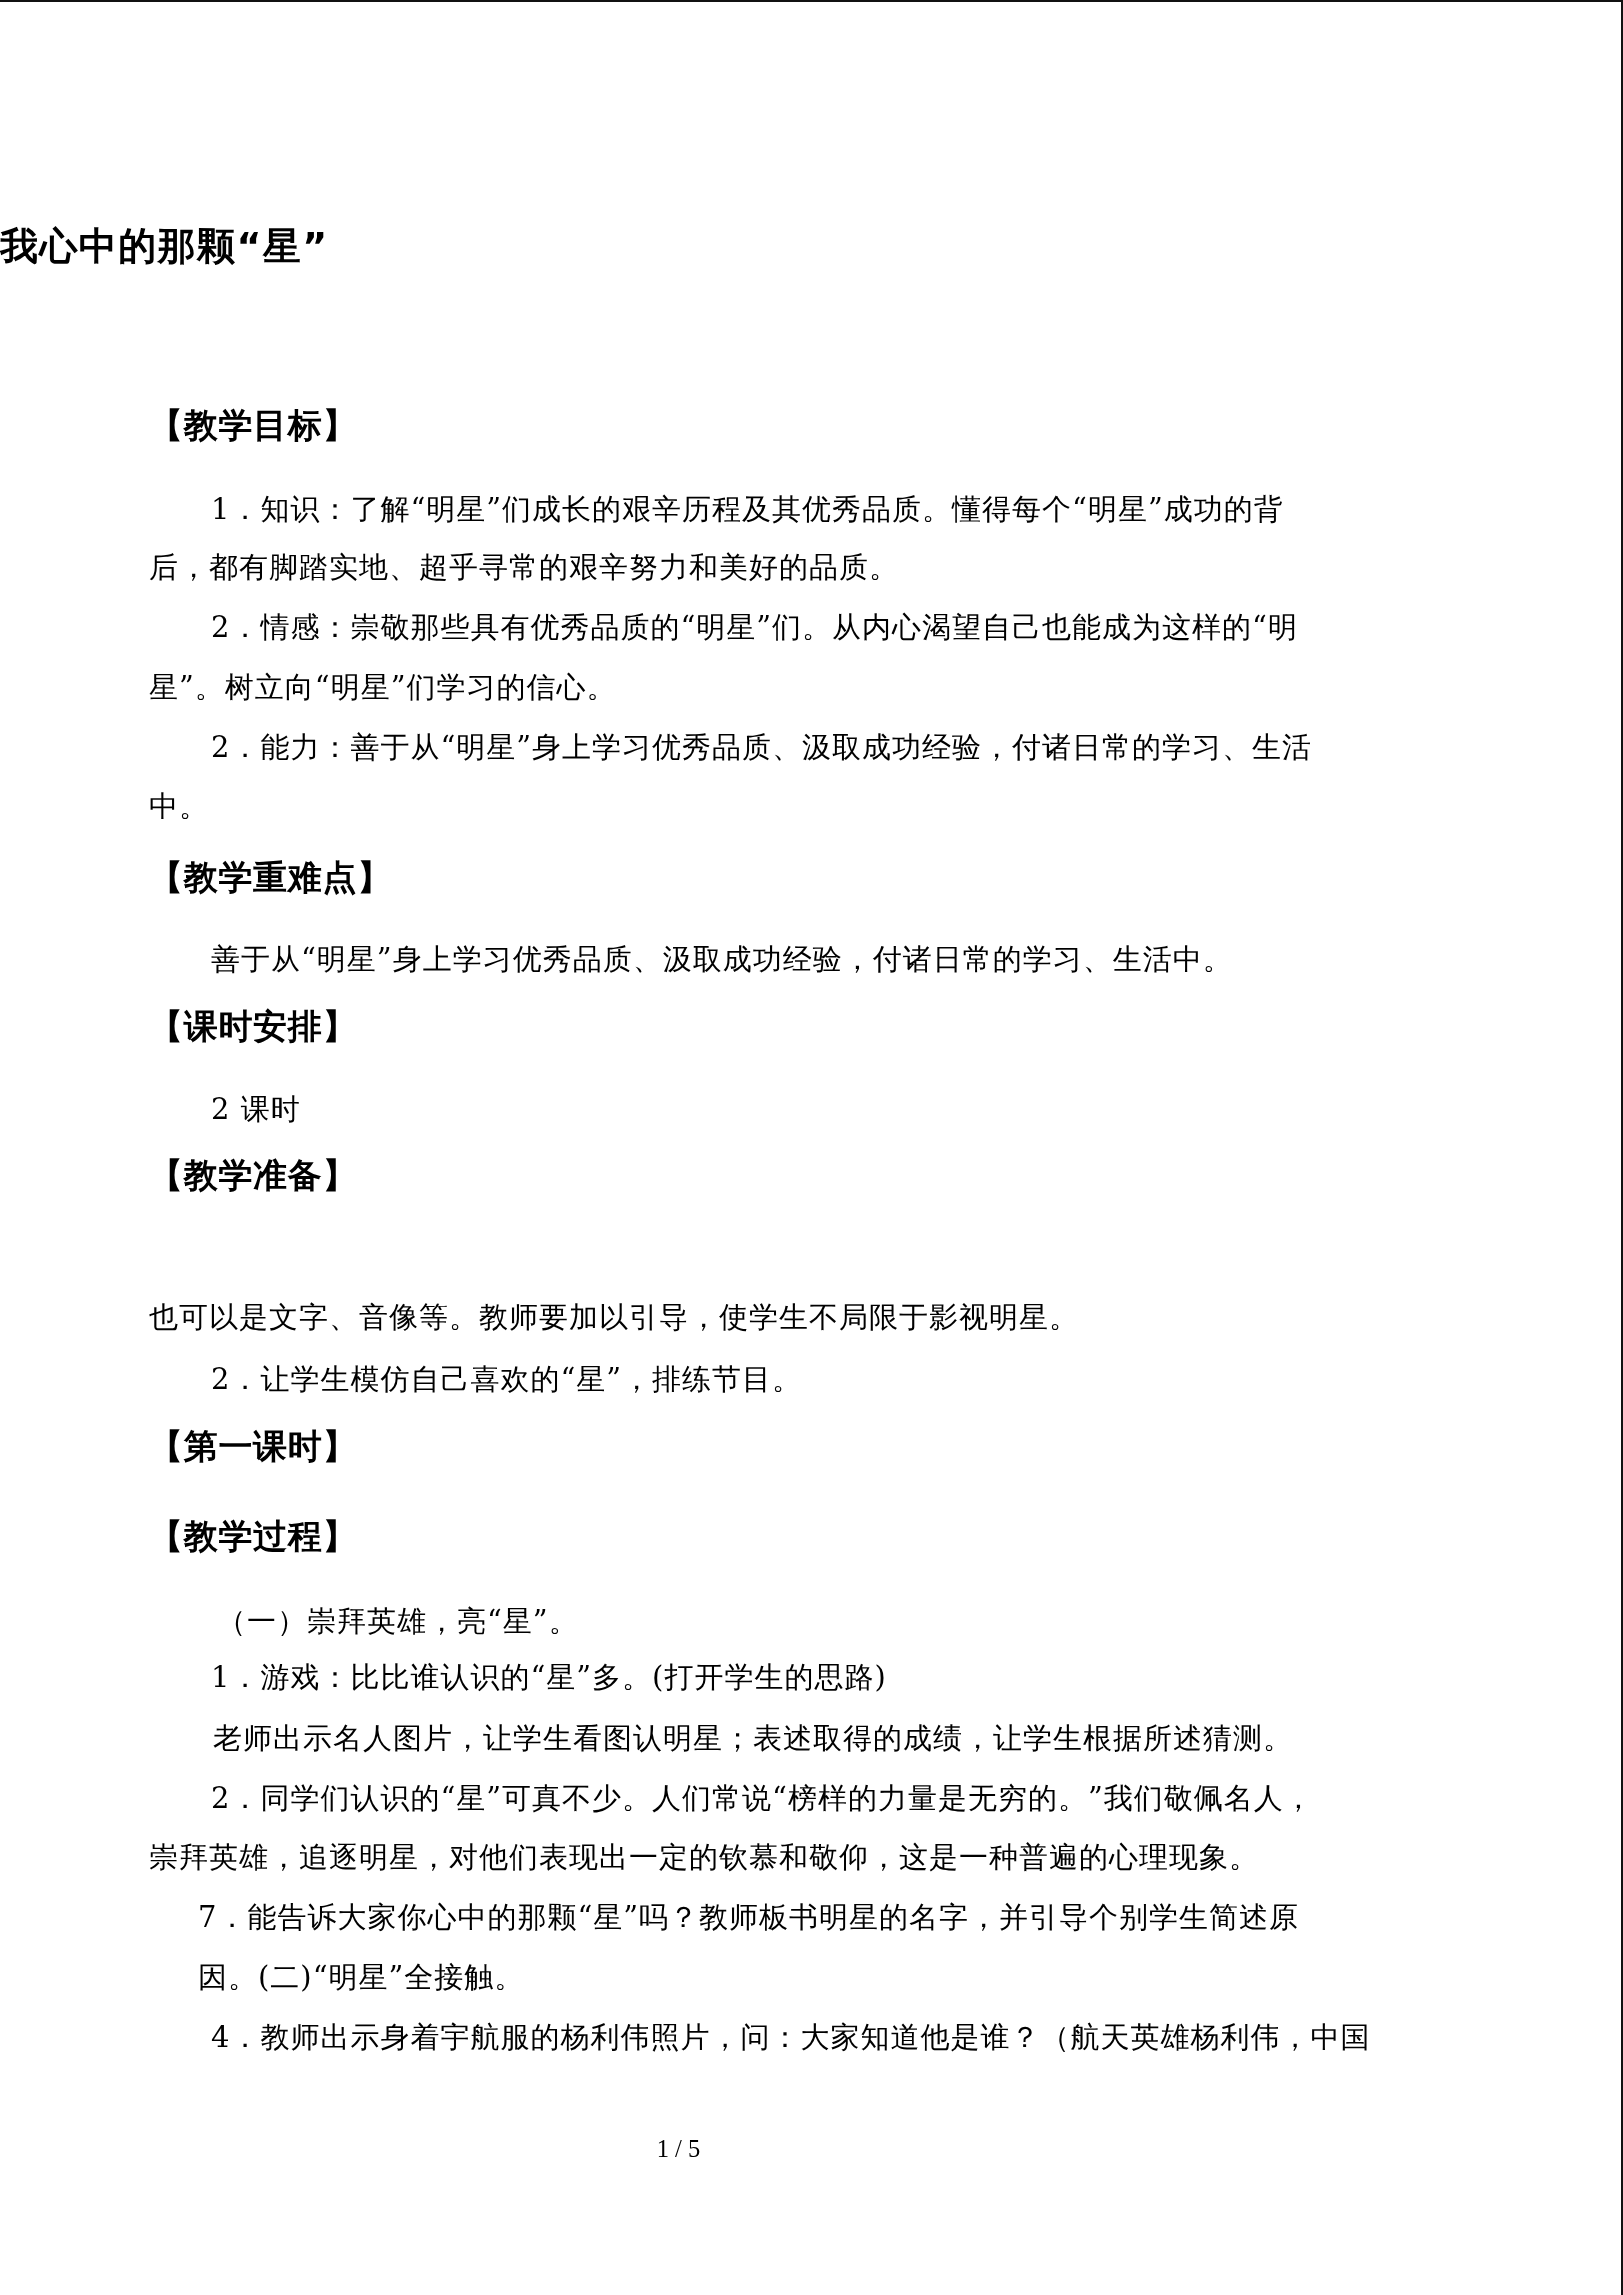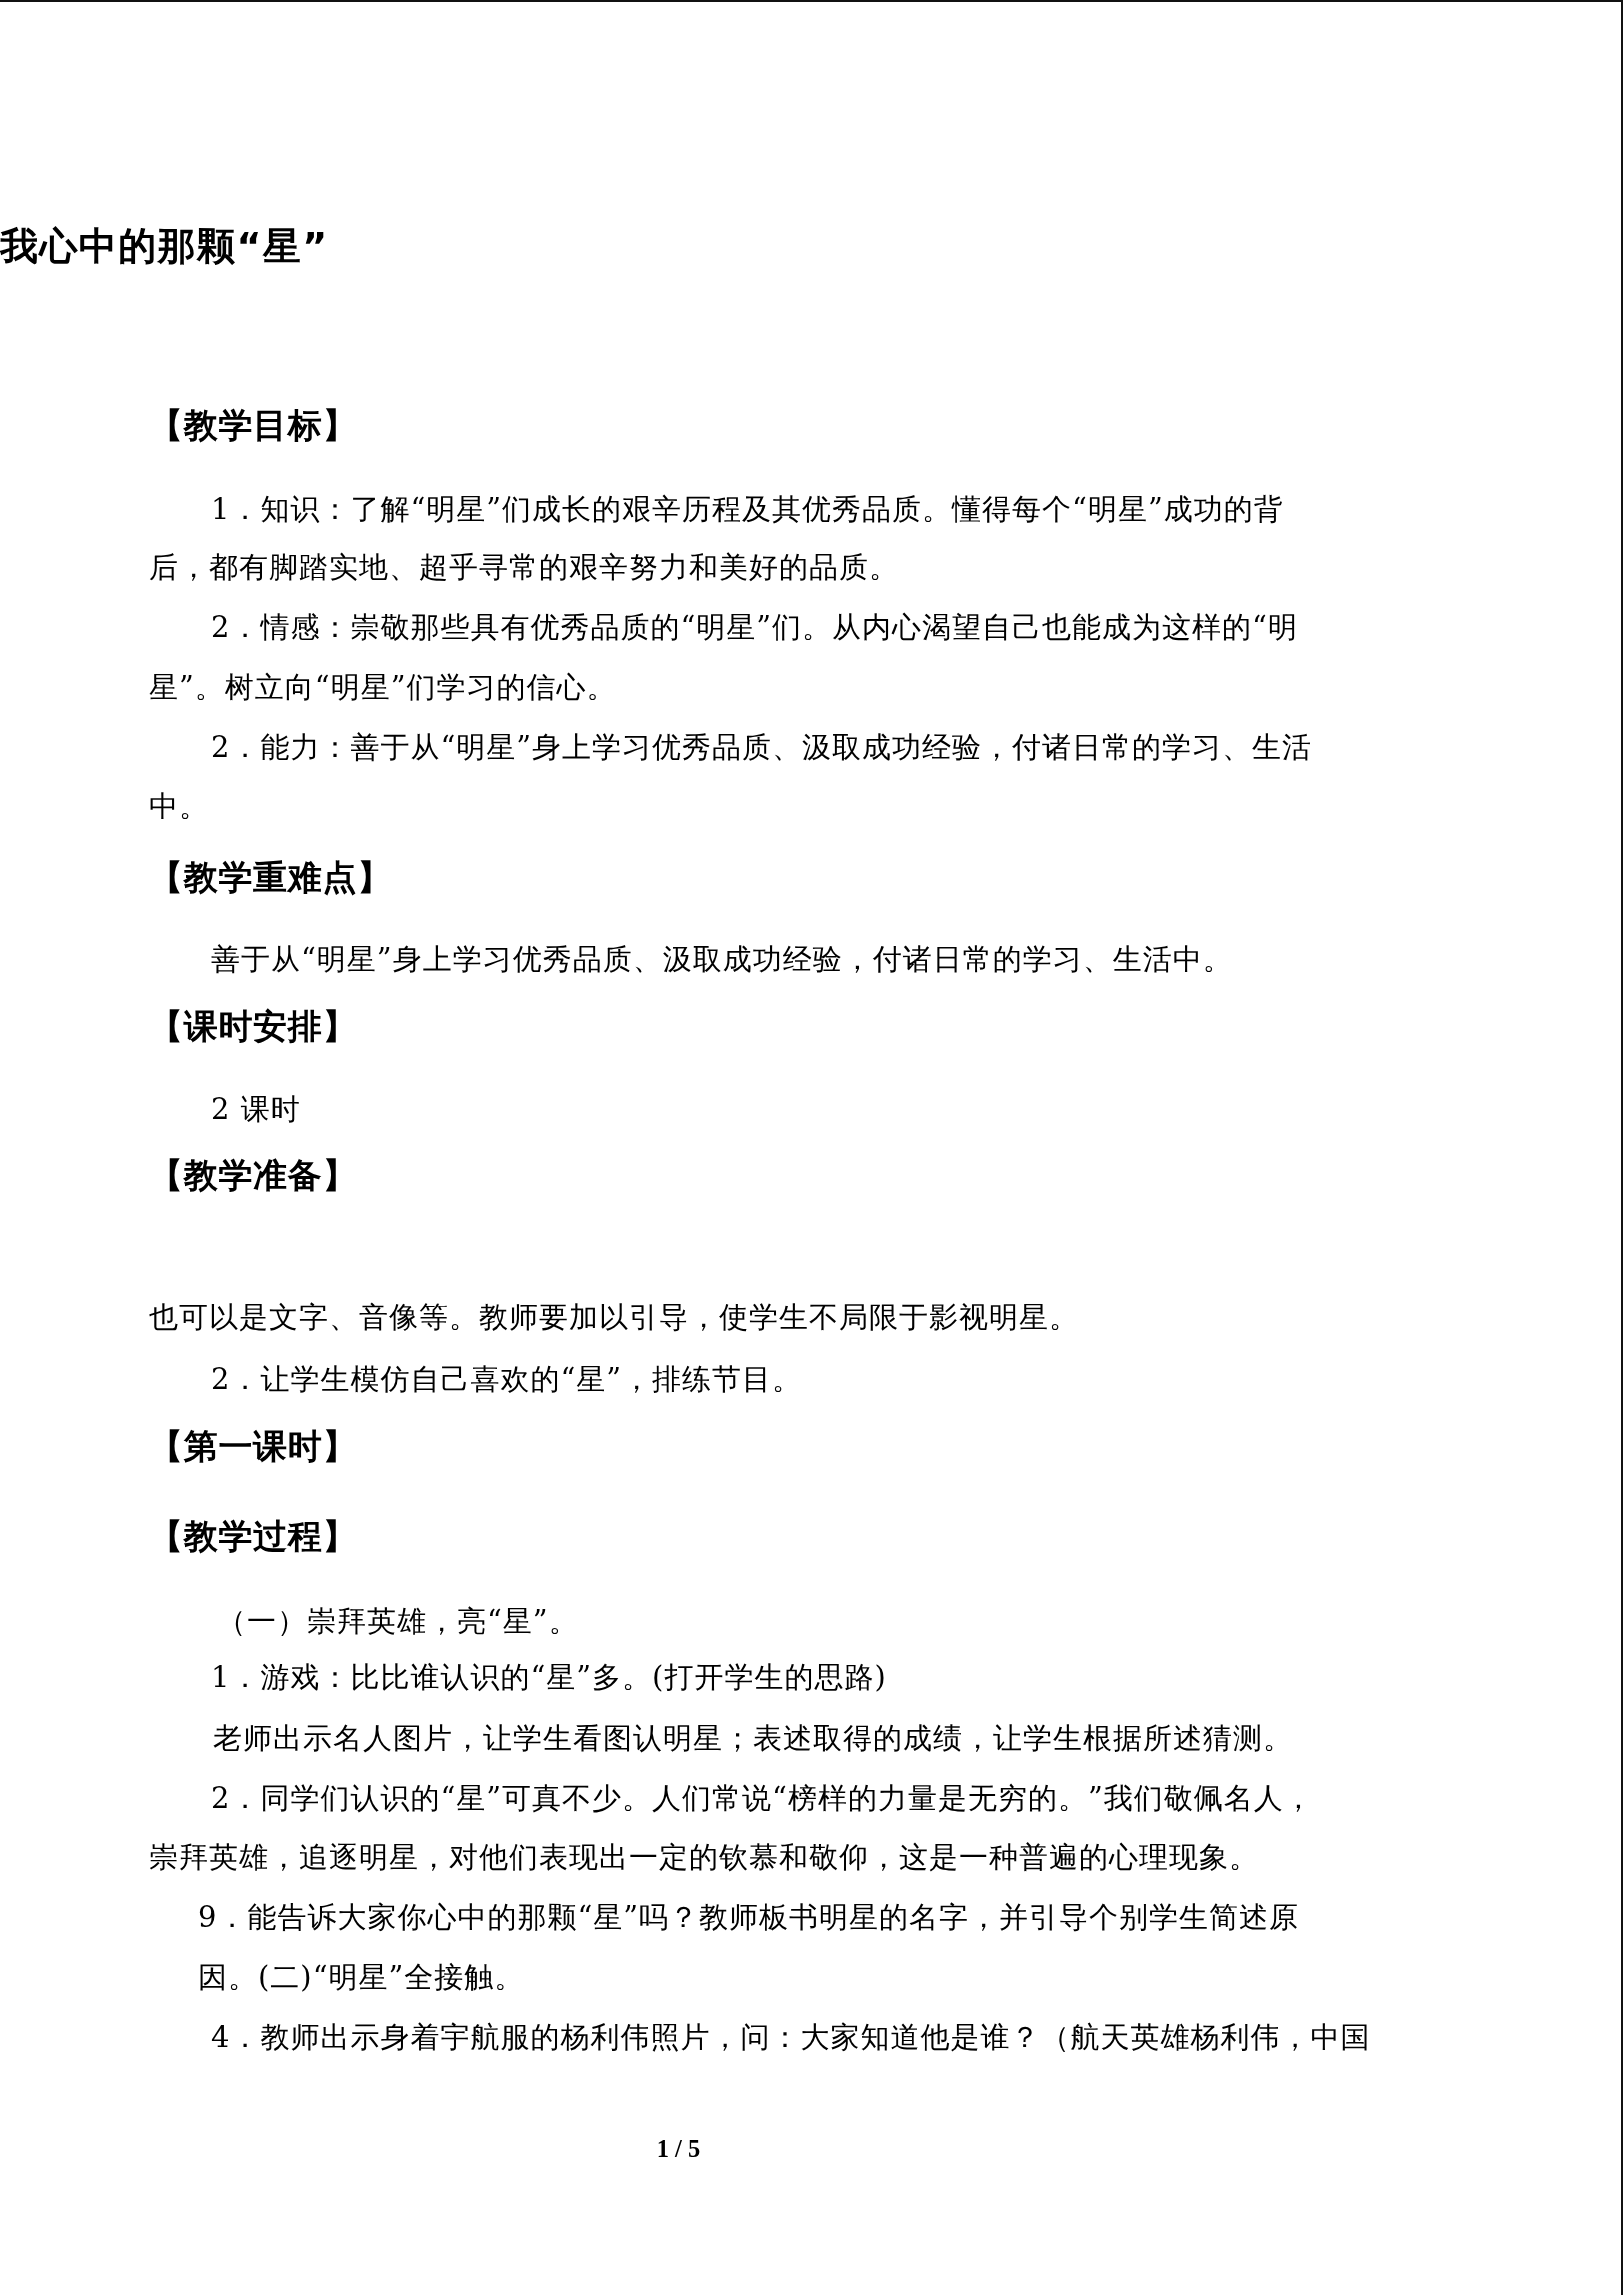--- a/index.html
+++ b/index.html
@@ -10,21 +10,21 @@
   .title { position: absolute; left: 0; width: 1623px; top: 217px; 
            font-family: "DejaVu Sans", "Liberation Sans", sans-serif; font-weight: bold;
            font-size: 38px; line-height: 55px; letter-spacing: 1.4px; }
   .heading { position: absolute; left: 149px; font-family: "DejaVu Sans", "Liberation Sans", sans-serif;
              font-weight: bold; font-size: 34px; line-height: 48px; letter-spacing: 0.7px; }
   .line { position: absolute; font-size: 29px; line-height: 41px; white-space: nowrap; letter-spacing: 1px; }
   .ind { left: 211px; }
   .ind2 { left: 198px; }
   .flush { left: 149px; }
   .footer { position: absolute; left: 0; width: 1357px; top: 2133px; text-align: center;
-            font-family: "Liberation Serif", serif; font-weight: bold; font-size: 24.5px; line-height: 27px; }
+            font-family: "Liberation Serif", serif; font-weight: normal; font-size: 24.5px; line-height: 27px; }
 </style>
 </head>
 <body>
 
 <div class="page">
 
   <div class="title">我心中的那颗“星”</div>
 
   <div class="heading" style="top:399px">【教学目标】</div>
   <div class="line ind" style="top:487px">1．知识：了解“明星”们成长的艰辛历程及其优秀品质。懂得每个“明星”成功的背</div>
@@ -45,19 +45,19 @@
   <div class="line ind" style="top:1357px">2．让学生模仿自己喜欢的“星”，排练节目。</div>
 
   <div class="heading" style="top:1420px">【第一课时】</div>
 
   <div class="heading" style="top:1510px">【教学过程】</div>
   <div class="line" style="top:1599px; left:217px">（一）崇拜英雄，亮“星”。</div>
   <div class="line ind" style="top:1655px">1．游戏：比比谁认识的“星”多。(打开学生的思路)</div>
   <div class="line ind2" style="top:1716px; left:213px">老师出示名人图片，让学生看图认明星；表述取得的成绩，让学生根据所述猜测。</div>
   <div class="line ind" style="top:1776px">2．同学们认识的“星”可真不少。人们常说“榜样的力量是无穷的。”我们敬佩名人，</div>
   <div class="line flush" style="top:1835px">崇拜英雄，追逐明星，对他们表现出一定的钦慕和敬仰，这是一种普遍的心理现象。</div>
-  <div class="line ind2" style="top:1895px">9．能告诉大家你心中的那颗“星”吗？教师板书明星的名字，并引导个别学生简述原</div>
+  <div class="line ind2" style="top:1895px">7．能告诉大家你心中的那颗“星”吗？教师板书明星的名字，并引导个别学生简述原</div>
   <div class="line ind2" style="top:1955px">因。(二)“明星”全接触。</div>
   <div class="line ind" style="top:2015px">4．教师出示身着宇航服的杨利伟照片，问：大家知道他是谁？（航天英雄杨利伟，中国</div>
 
   <div class="footer">1 / 5</div>
 </div>
 
 
 </body></html>

